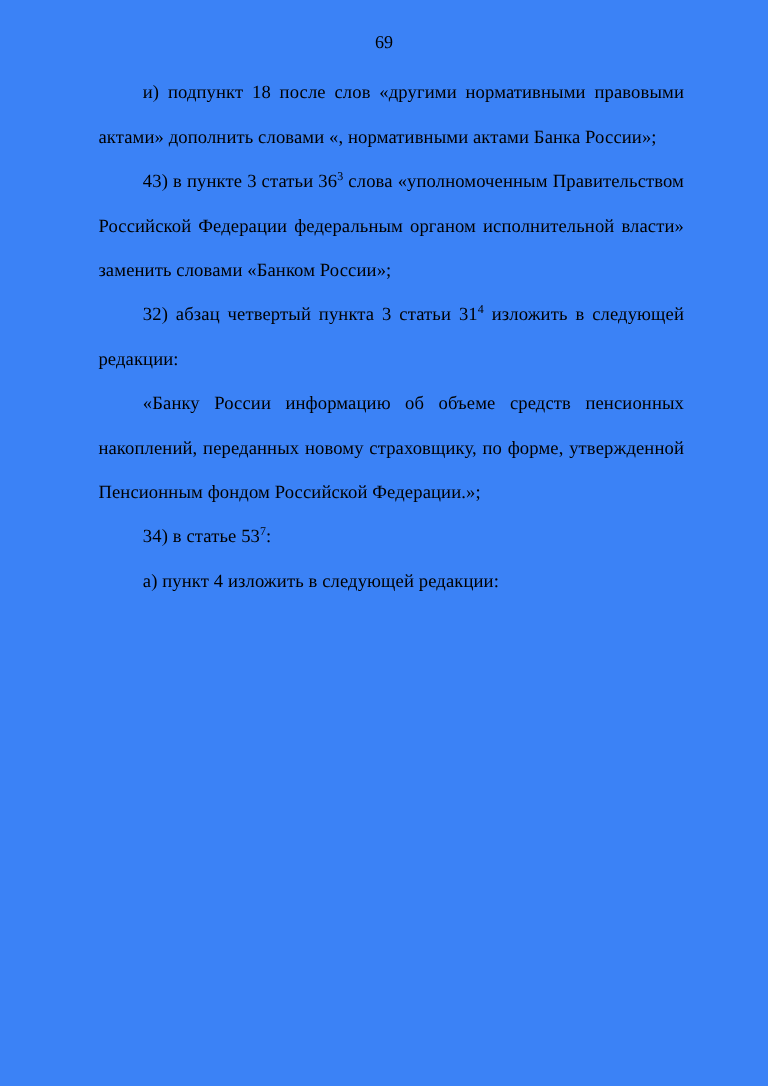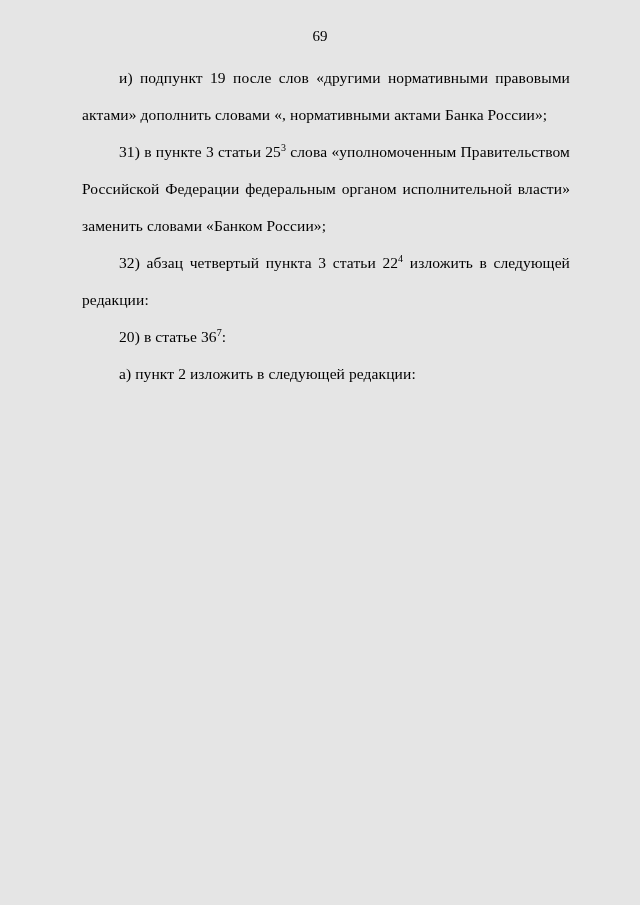--- a/index.html
+++ b/index.html
@@ -12,21 +12,21 @@
     height: 905px;
     overflow: hidden;
     font-family: "Liberation Serif", "DejaVu Serif", serif;
     color: #000000;
   }
   .page {
     box-sizing: border-box;
     width: 640px;
     height: 905px;
     padding: 26px 70px 0 82px;
-    background: #e5e5e5;
+    background: #3b82f6;
   }
   .page-number {
     text-align: center;
     font-size: 15px;
     line-height: 20px;
     margin: 0 0 13px 0;
     
     margin-left: -12px;
   }
   .content p.para {
@@ -43,19 +43,20 @@
     line-height: 0;
     vertical-align: super;
   }
 </style>
 </head>
 <body>
 
 <div class="page">
   <div class="page-number">69</div>
   <div class="content" id="paragraphs">
-      <p class="para"><span>и) подпункт 19 после слов «другими нормативными правовыми актами» дополнить словами «, нормативными актами Банка России»;</span></p>
-      <p class="para"><span>31) в пункте 3 статьи 25</span><sup>3</sup><span> слова «уполномоченным Правительством Российской Федерации федеральным органом исполнительной власти» заменить словами «Банком России»;</span></p>
-      <p class="para"><span>32) абзац четвертый пункта 3 статьи 22</span><sup>4</sup><span> изложить в следующей редакции:</span></p>
-      <p class="para"><span>20) в статье 36</span><sup>7</sup><span>:</span></p>
-      <p class="para"><span>а) пункт 2 изложить в следующей редакции:</span></p>
+      <p class="para"><span>и) подпункт 18 после слов «другими нормативными правовыми актами» дополнить словами «, нормативными актами Банка России»;</span></p>
+      <p class="para"><span>43) в пункте 3 статьи 36</span><sup>3</sup><span> слова «уполномоченным Правительством Российской Федерации федеральным органом исполнительной власти» заменить словами «Банком России»;</span></p>
+      <p class="para"><span>32) абзац четвертый пункта 3 статьи 31</span><sup>4</sup><span> изложить в следующей редакции:</span></p>
+      <p class="para"><span>«Банку России информацию об объеме средств пенсионных накоплений, переданных новому страховщику, по форме, утвержденной Пенсионным фондом Российской Федерации.»;</span></p>
+      <p class="para"><span>34) в статье 53</span><sup>7</sup><span>:</span></p>
+      <p class="para"><span>а) пункт 4 изложить в следующей редакции:</span></p>
     </div>
 </div>
 
 </body></html>

